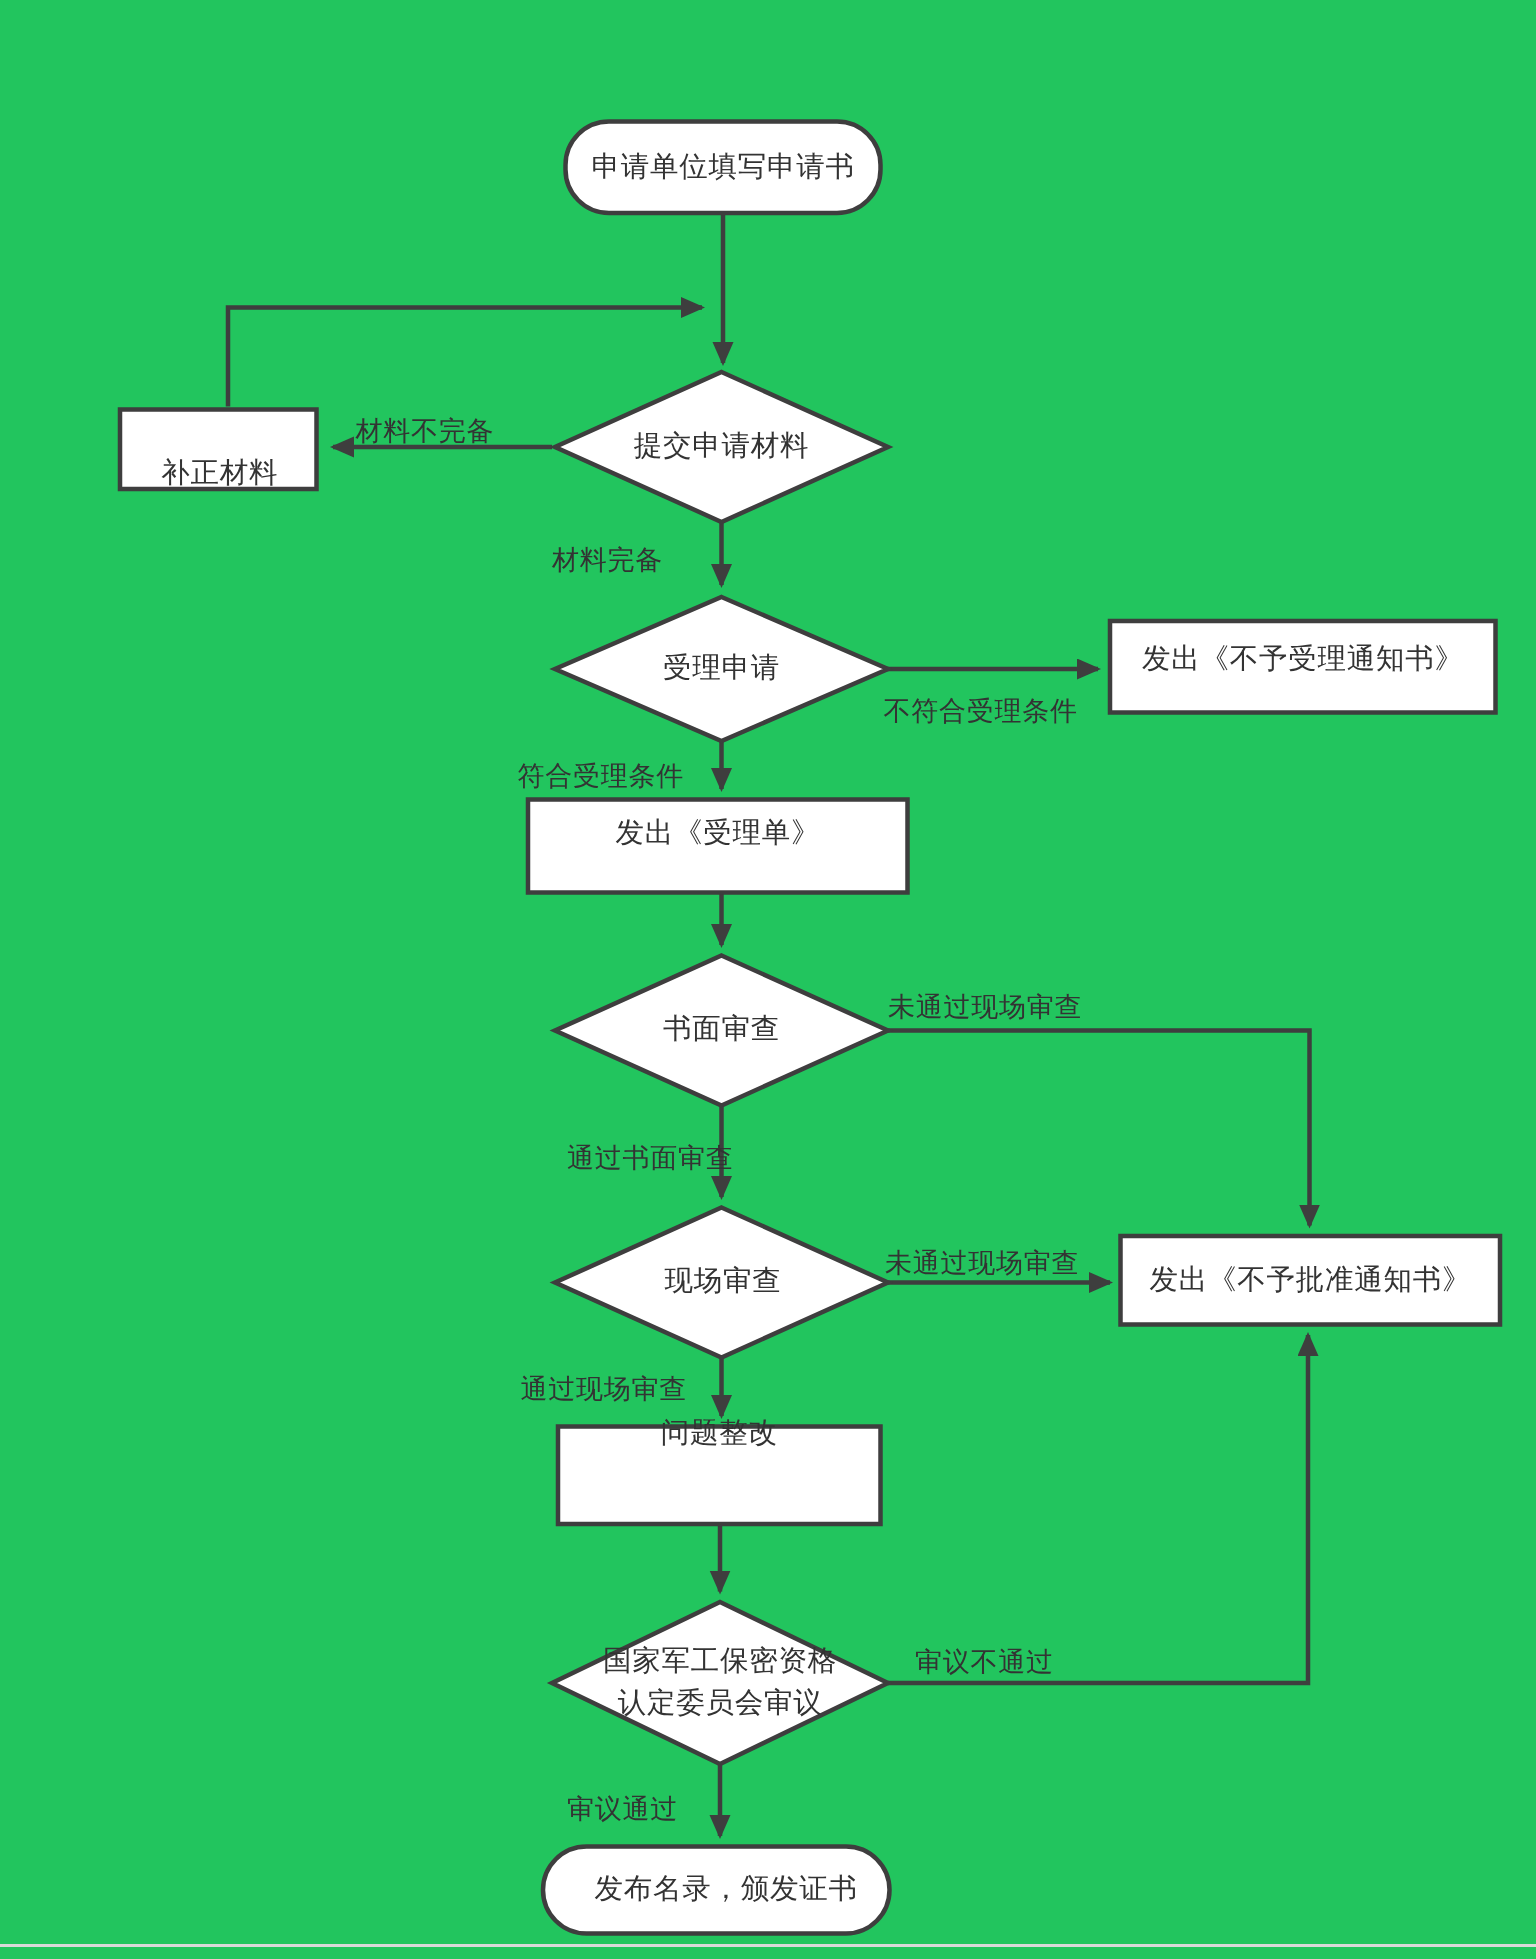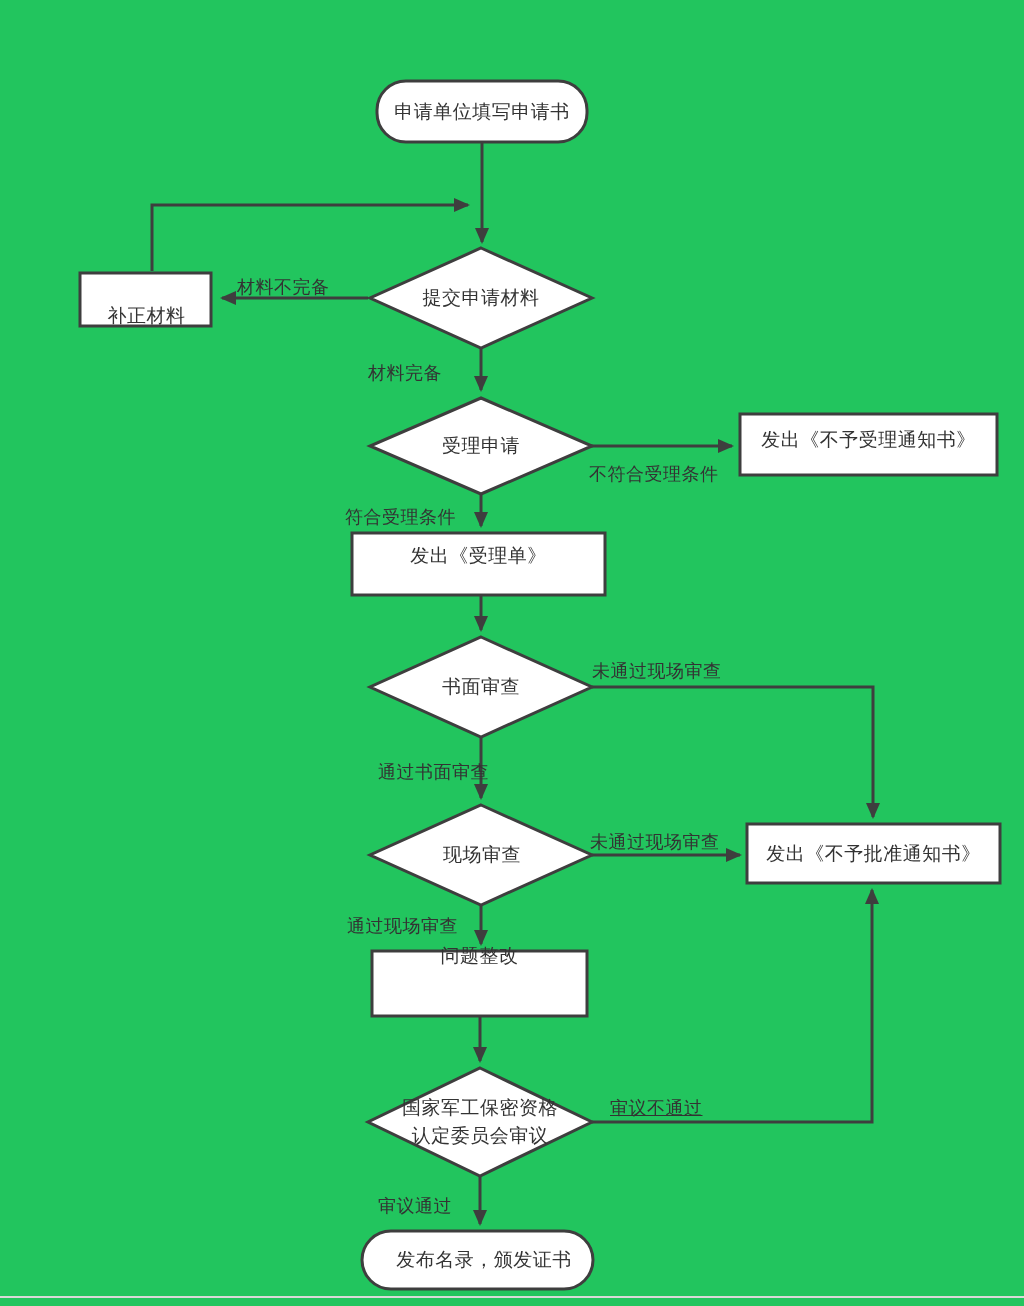--- a/index.html
+++ b/index.html
@@ -126,18 +126,18 @@
   <div class="edge-label" style="left:345px; top:505px;">符合受理条件</div>
 
   <div class="edge-label" style="left:592px; top:659px;">未通过现场审查</div>
 
   <div class="edge-label" style="left:346px; top:760px;margin-left:32px;">通过书面审查</div>
 
   <div class="edge-label" style="left:590px; top:830px;">未通过现场审查</div>
 
   <div class="edge-label" style="left:347px; top:914px;">通过现场审查</div>
 
-  <div class="edge-label" style="left:610px; top:1096px;text-decoration:underline;">审议不通过</div>
+  <div class="edge-label" style="left:610px; top:1096px;">审议不通过</div>
 
   <div class="edge-label" style="left:378px; top:1194px;font-family:Liberation Serif, serif;">审议通过</div>
 
   <div class="bottom-rule"></div>
 </div>
 
 </body></html>

